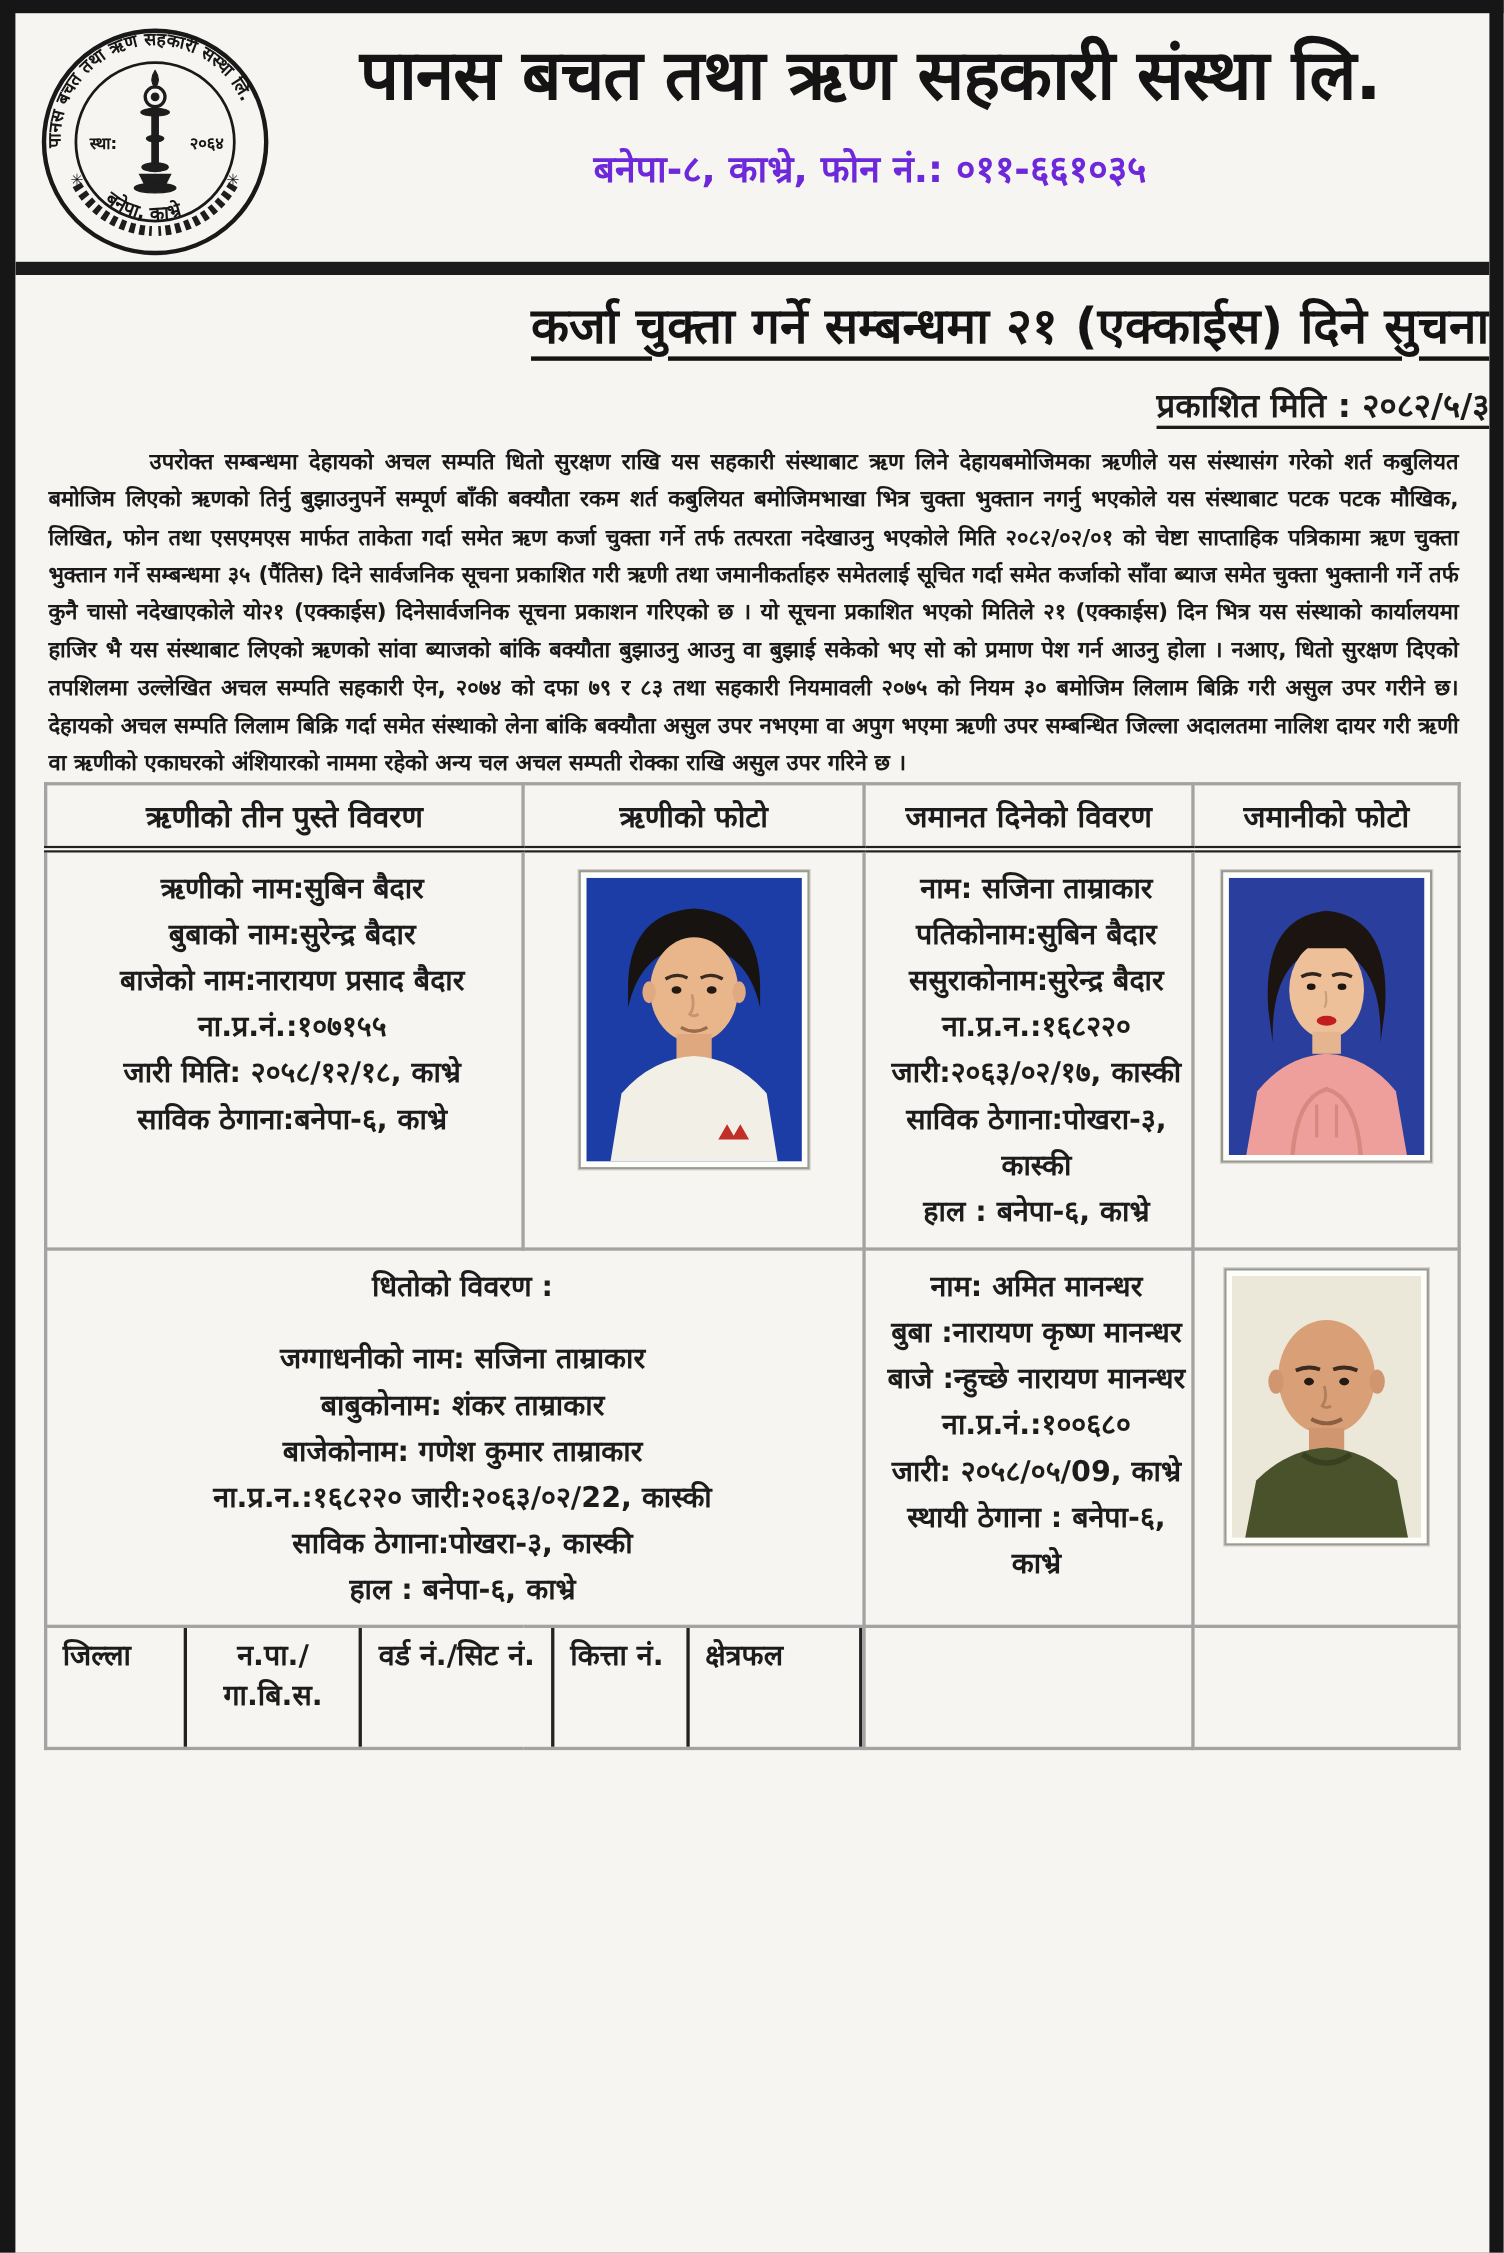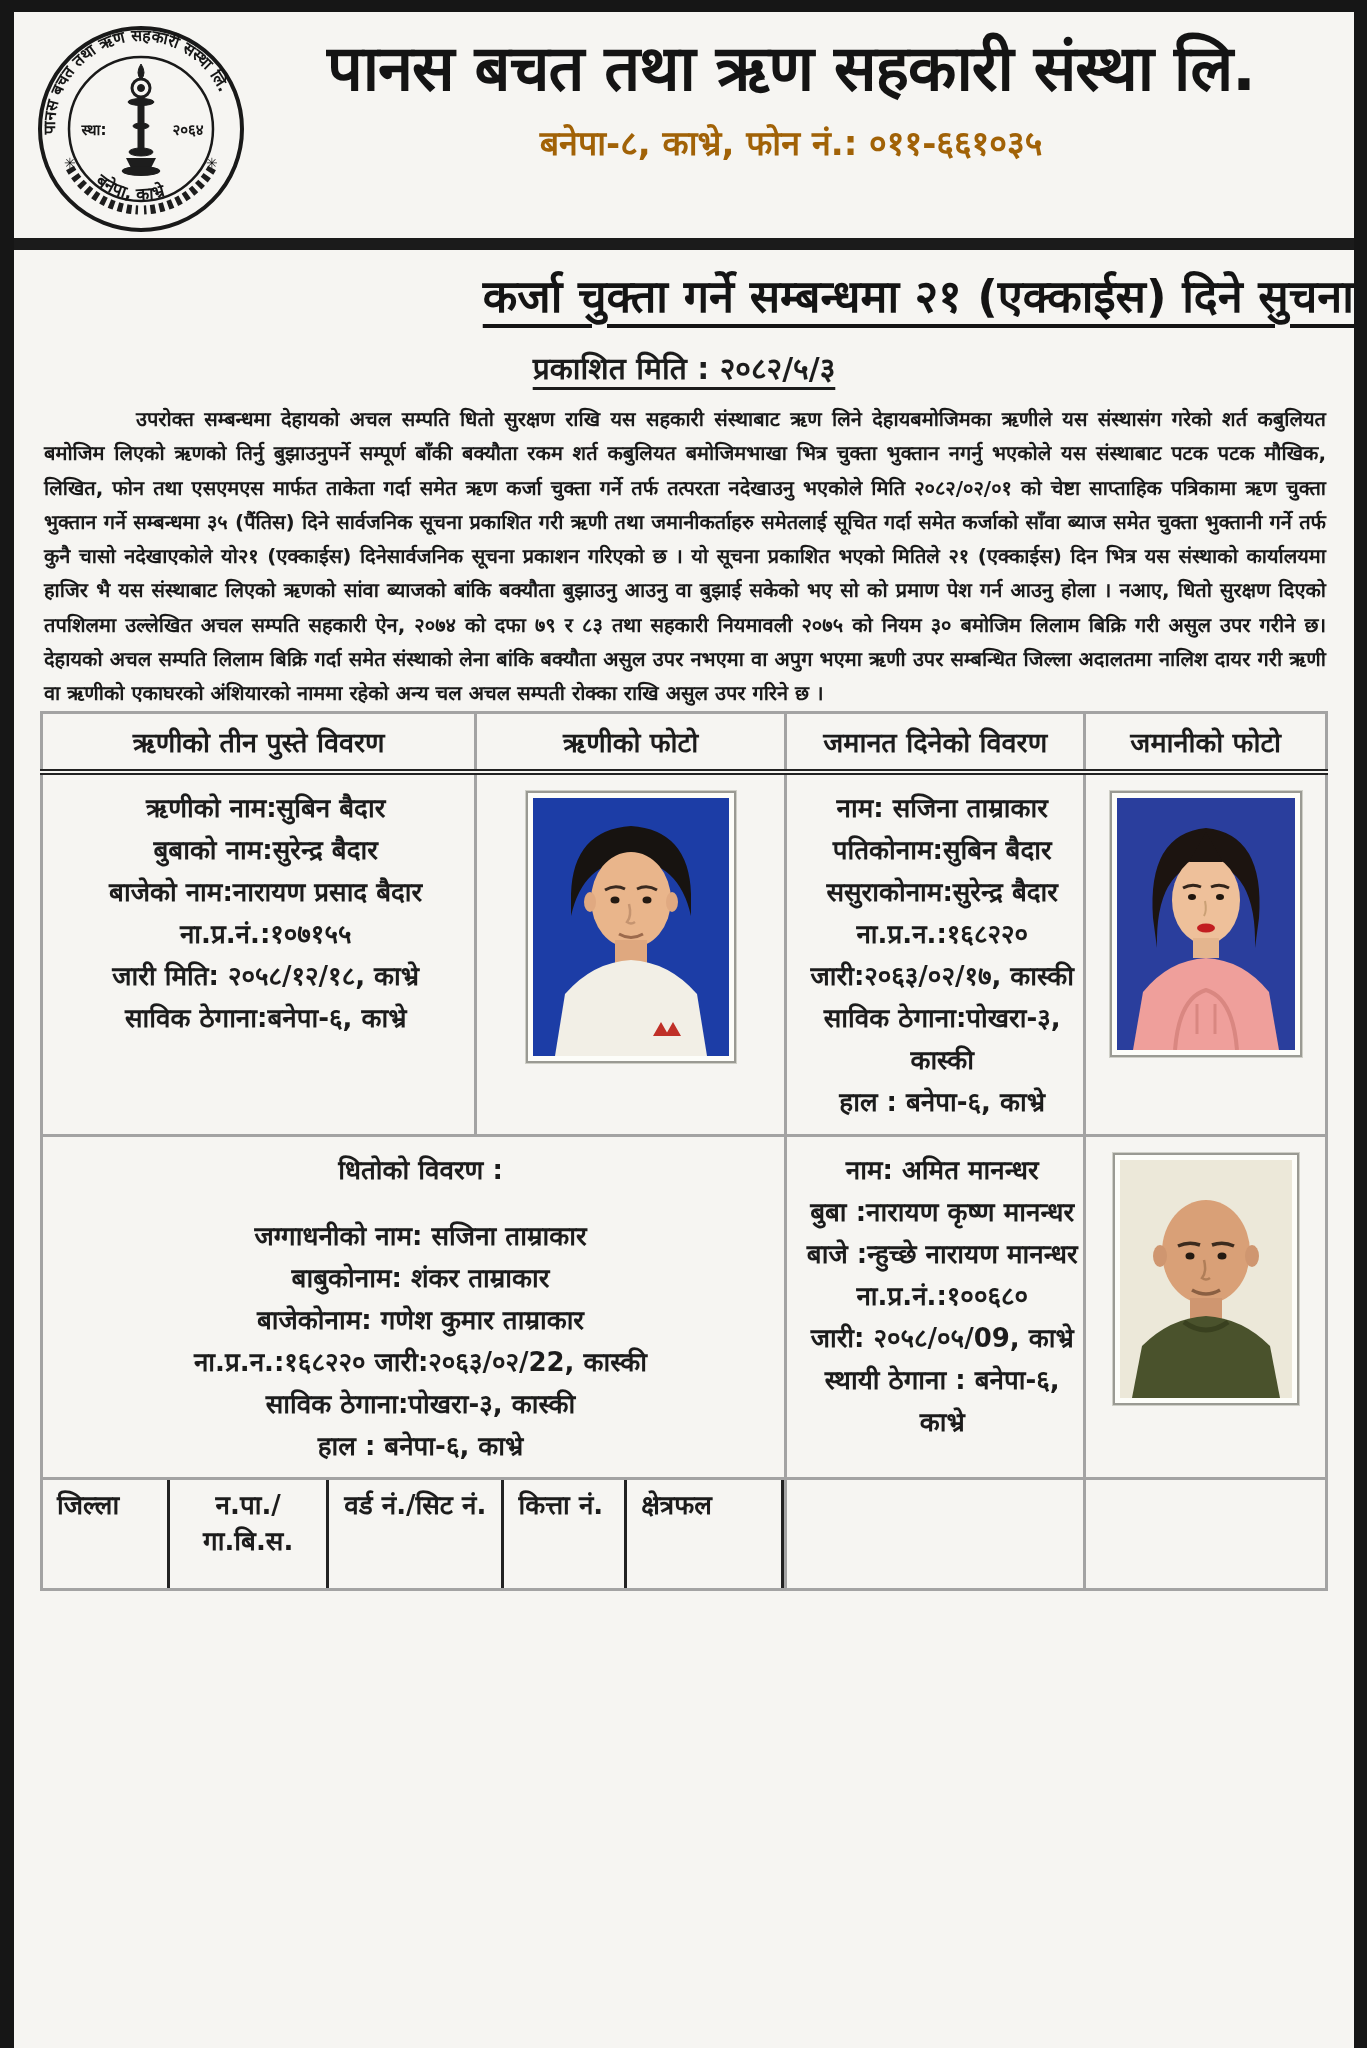--- a/index.html
+++ b/index.html
@@ -16,26 +16,26 @@
     border-right:13px solid #161616;
     border-top:12px solid #161616;
     overflow:hidden;
     display:flex; flex-direction:column;
   }
   
   .header { display:flex; align-items:flex-start; height:226px; padding:10px 10px 0 16px; }
   .logo-wrap { width:222px; height:214px; flex:0 0 auto; }
   .header-text { flex:1 1 auto; text-align:center; padding-right:14px; }
   .org-name { font-size:63px; line-height:1.5; letter-spacing:-1px; color:#141414; }
-  .org-address { font-size:34px; margin-top:2px; color:#a16207; }
+  .org-address { font-size:34px; margin-top:12px; color:#6d28d9; }
   .top-rule { height:12px; background:#1b1b1b; width:100%; flex:0 0 auto; }
   
   .notice-title { text-align:right; font-size:45px; margin-top:14px; color:#141414; }
   .notice-title span { text-decoration:underline; text-decoration-thickness:4px; text-underline-offset:12px; }
-  .pub-date { text-align:center; font-size:30px; margin-top:22px; }
+  .pub-date { text-align:right; font-size:30px; margin-top:22px; }
   .pub-date span { text-decoration:underline; text-decoration-thickness:3px; text-underline-offset:8px; }
   
   .body-text {
     padding:14px 28px 0 30px;
     font-size:20px;
     line-height:1.715;
     text-align:justify;
     text-indent:92px;
     color:#191919;
   }

